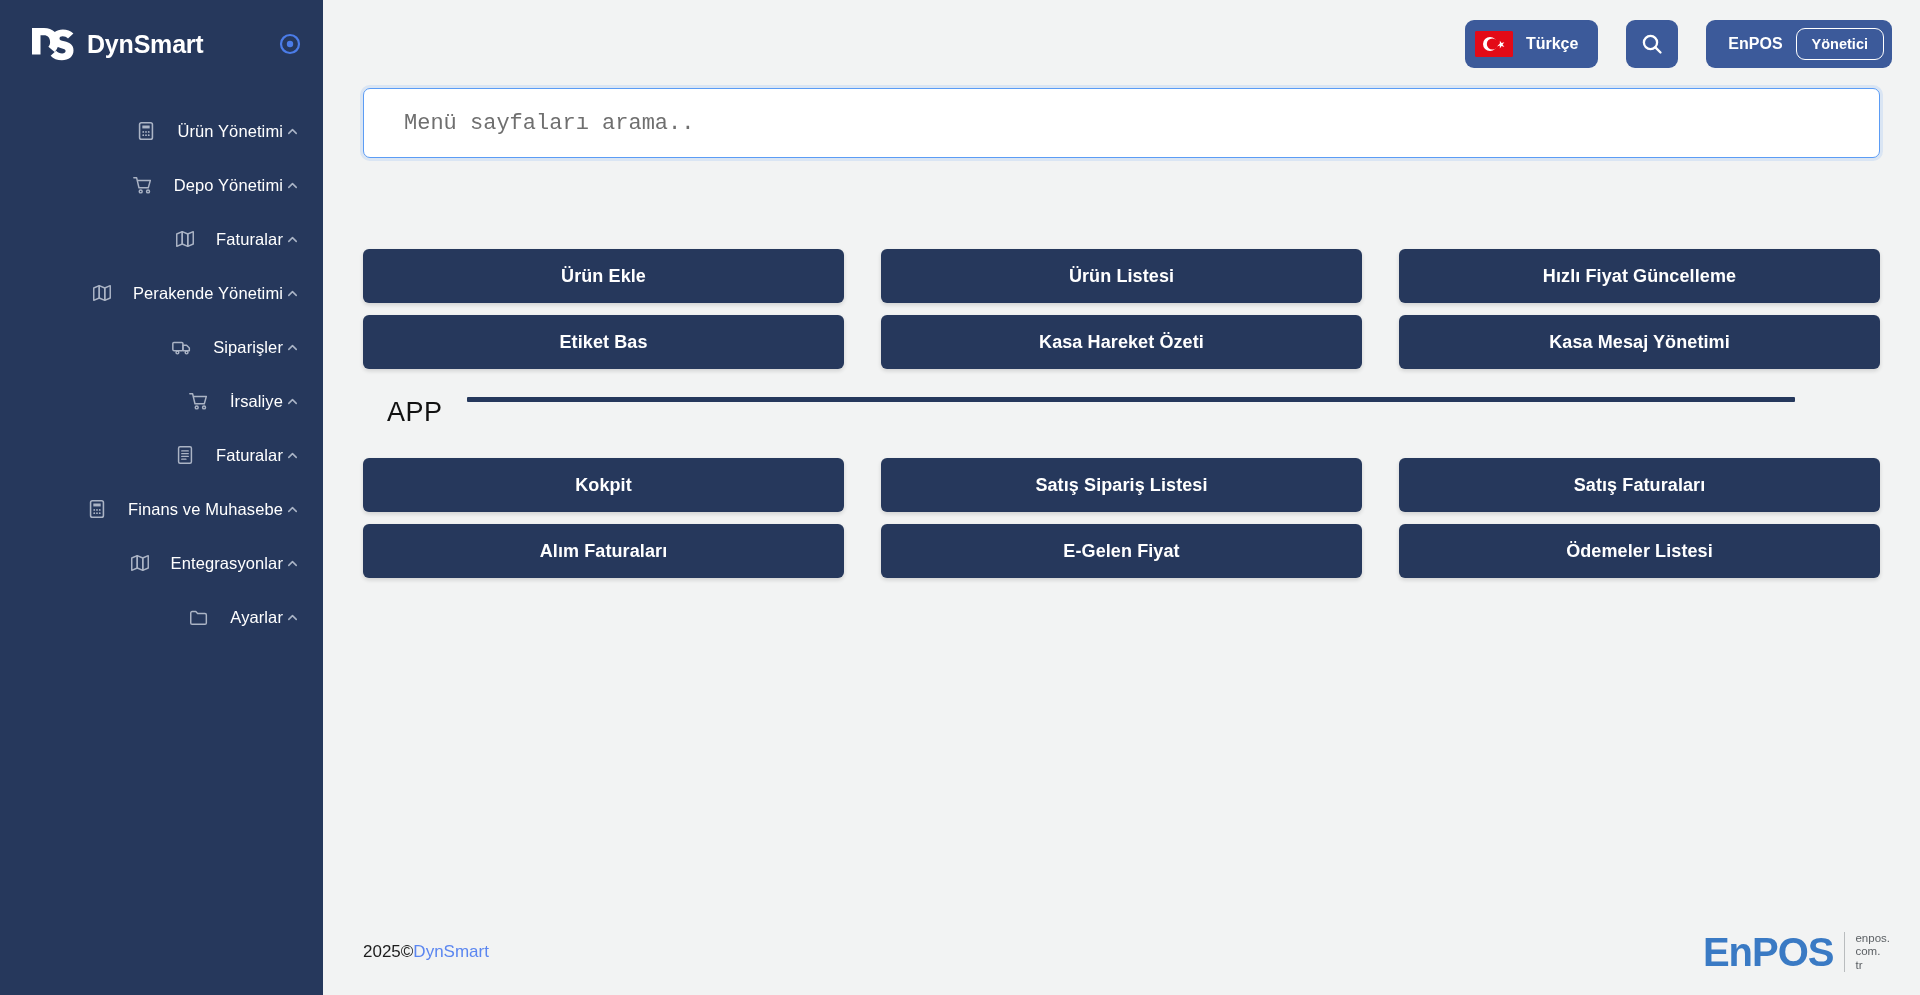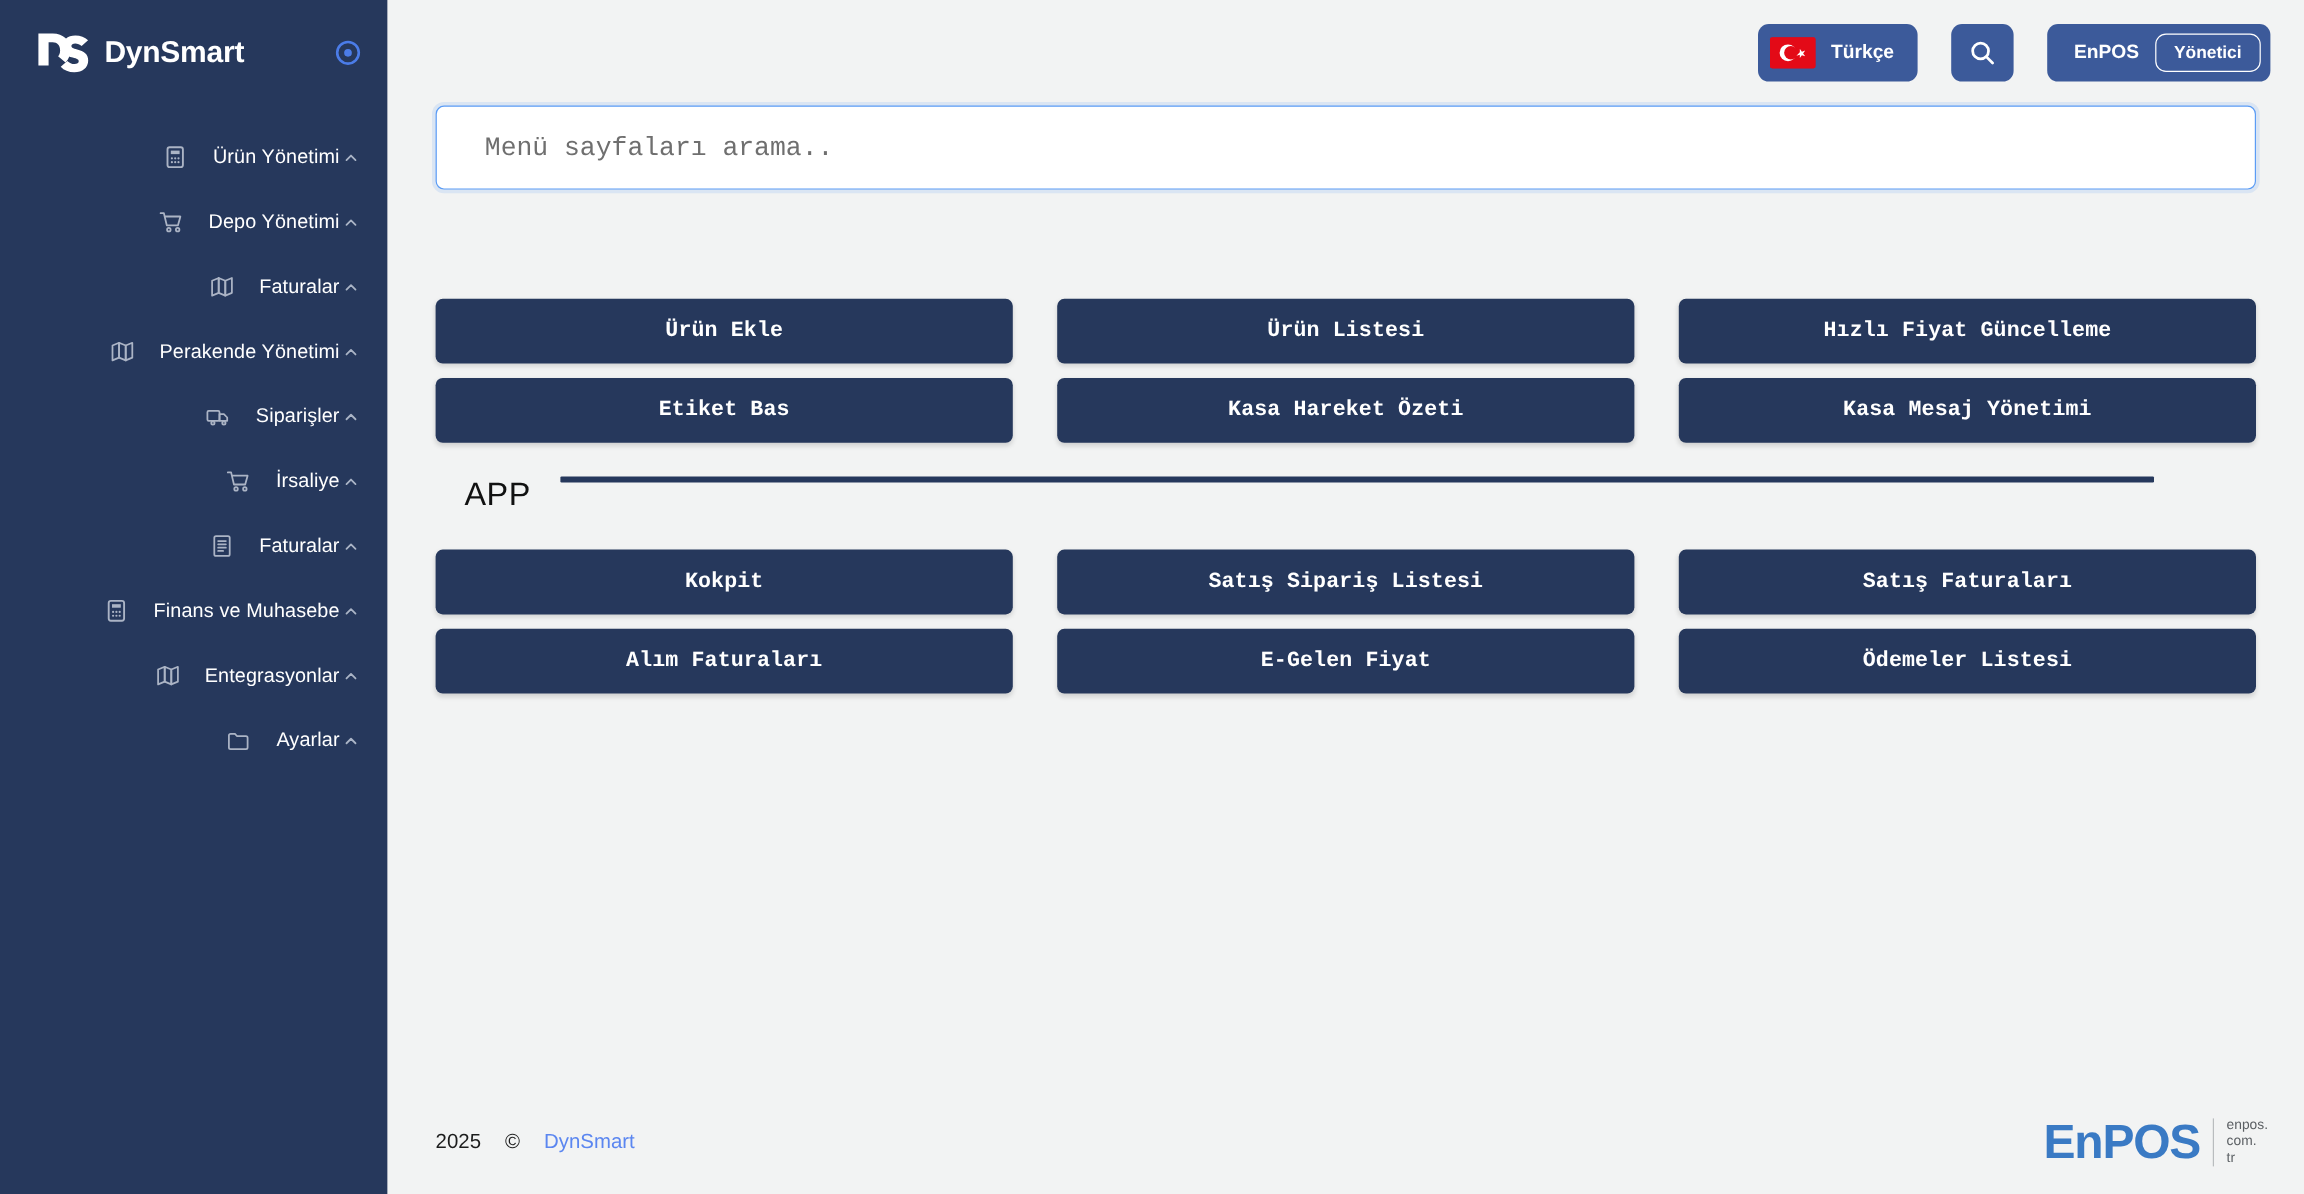--- a/index.html
+++ b/index.html
@@ -236,21 +236,21 @@
 
   .grid-primary { margin-top: 91px; }
   .grid-app     { margin-top: 30px; }
 
   .tile {
     height: 54px;
     background: #26385c;
     color: #ffffff;
     border: none;
     border-radius: 6px;
-    font-family: Liberation Mono, monospace;
+    font-family: Liberation Sans, sans-serif;
     font-size: 18px;
     font-weight: 600;
     letter-spacing: .1px;
     cursor: pointer;
     box-shadow: 0 2px 4px rgba(0,0,0,0.14);
     display: flex;
     align-items: center;
     justify-content: center;
     white-space: nowrap;
   }
@@ -287,21 +287,21 @@
     align-items: center;
     justify-content: space-between;
     padding: 0 30px 0 40px;
   }
 
   .copyright {
     font-size: 17px;
     color: #1c1c1c;
     display: flex;
     align-items: flex-end;
-    gap: 20px;
+    gap: 0;
     white-space: nowrap;
   }
 
   .copyright-link {
     color: #5b86f0;
     text-decoration: none;
     font-weight: 500;
   }
 
   .enpos-logo {

